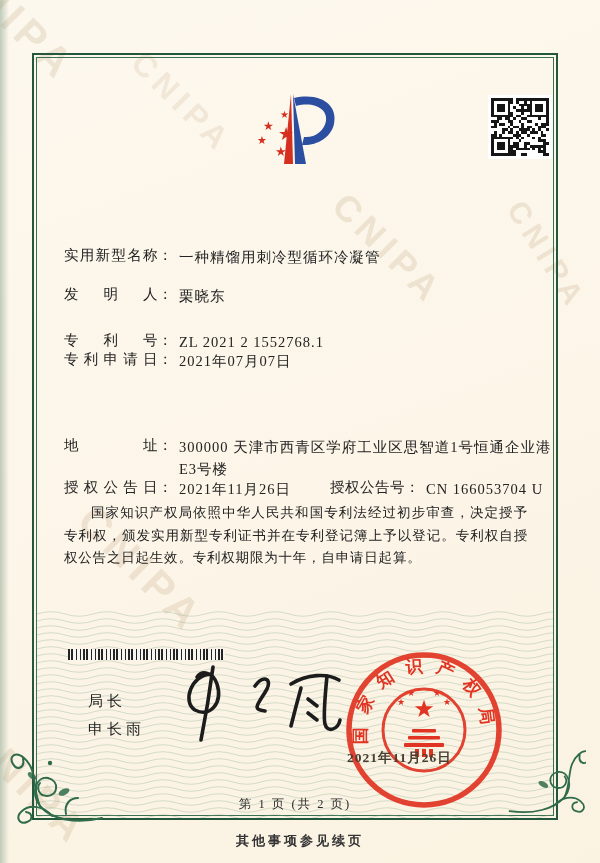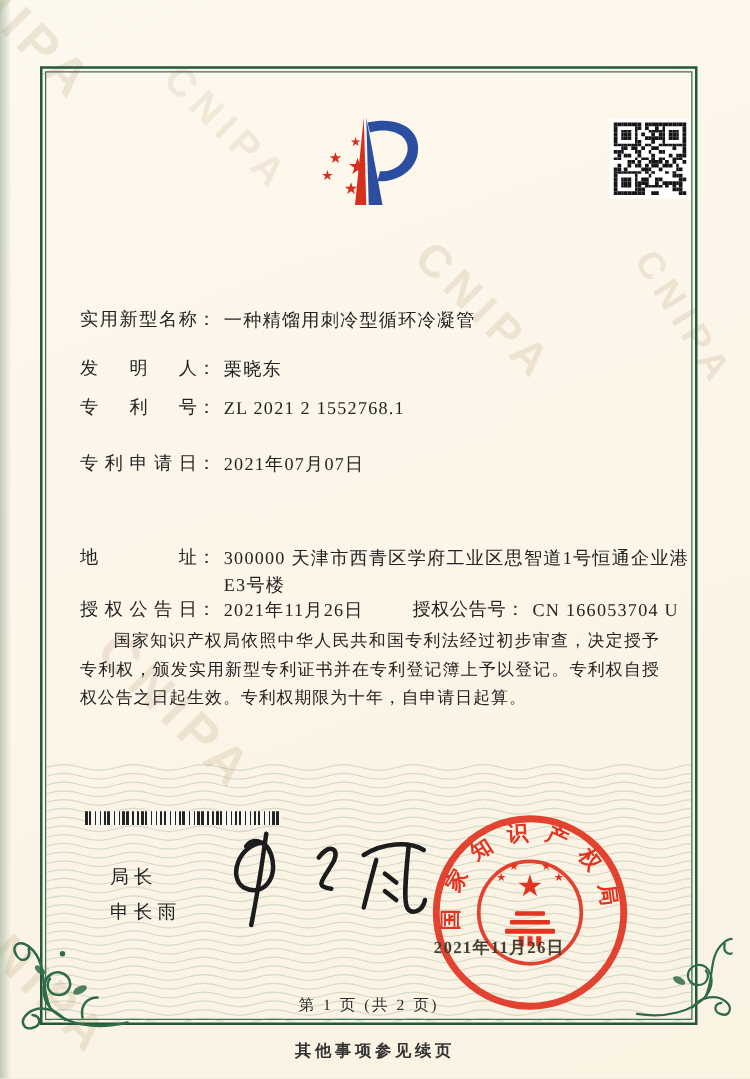--- a/index.html
+++ b/index.html
@@ -380,24 +380,24 @@
         </div>
     </div>
 
 
     <div class="frow" style="left:64px;top:246px">
       <span class="flabel">实用新型名称</span><span class="fcolon">：</span><span class="fvalue">一种精馏用刺冷型循环冷凝管</span>
     </div>
     <div class="frow" style="left:64px;top:285px">
       <span class="flabel">发明人</span><span class="fcolon">：</span><span class="fvalue">栗晓东</span>
     </div>
-    <div class="frow" style="left:64px;top:316px">
+    <div class="frow" style="left:64px;top:331px">
       <span class="flabel">专利号</span><span class="fcolon">：</span><span class="fvalue">ZL 2021 2 1552768.1</span>
     </div>
-    <div class="frow" style="left:64px;top:361px">
+    <div class="frow" style="left:64px;top:350px">
       <span class="flabel">专利申请日</span><span class="fcolon">：</span><span class="fvalue">2021年07月07日</span>
     </div>
     <div class="frow" style="left:64px;top:436px">
       <span class="flabel">地址</span><span class="fcolon">：</span><span class="fvalue wrap">300000 天津市西青区学府工业区思智道1号恒通企业港E3号楼</span>
     </div>
     <div class="frow" style="left:64px;top:478px">
       <span class="flabel">授权公告日</span><span class="fcolon">：</span><span class="fvalue">2021年11月26日</span>
     </div>
     <div class="frow" style="left:330px;top:478px">
       <span style="font-weight:500;">授权公告号</span><span class="fcolon">：</span><span class="fvalue">CN 166053704 U</span>

